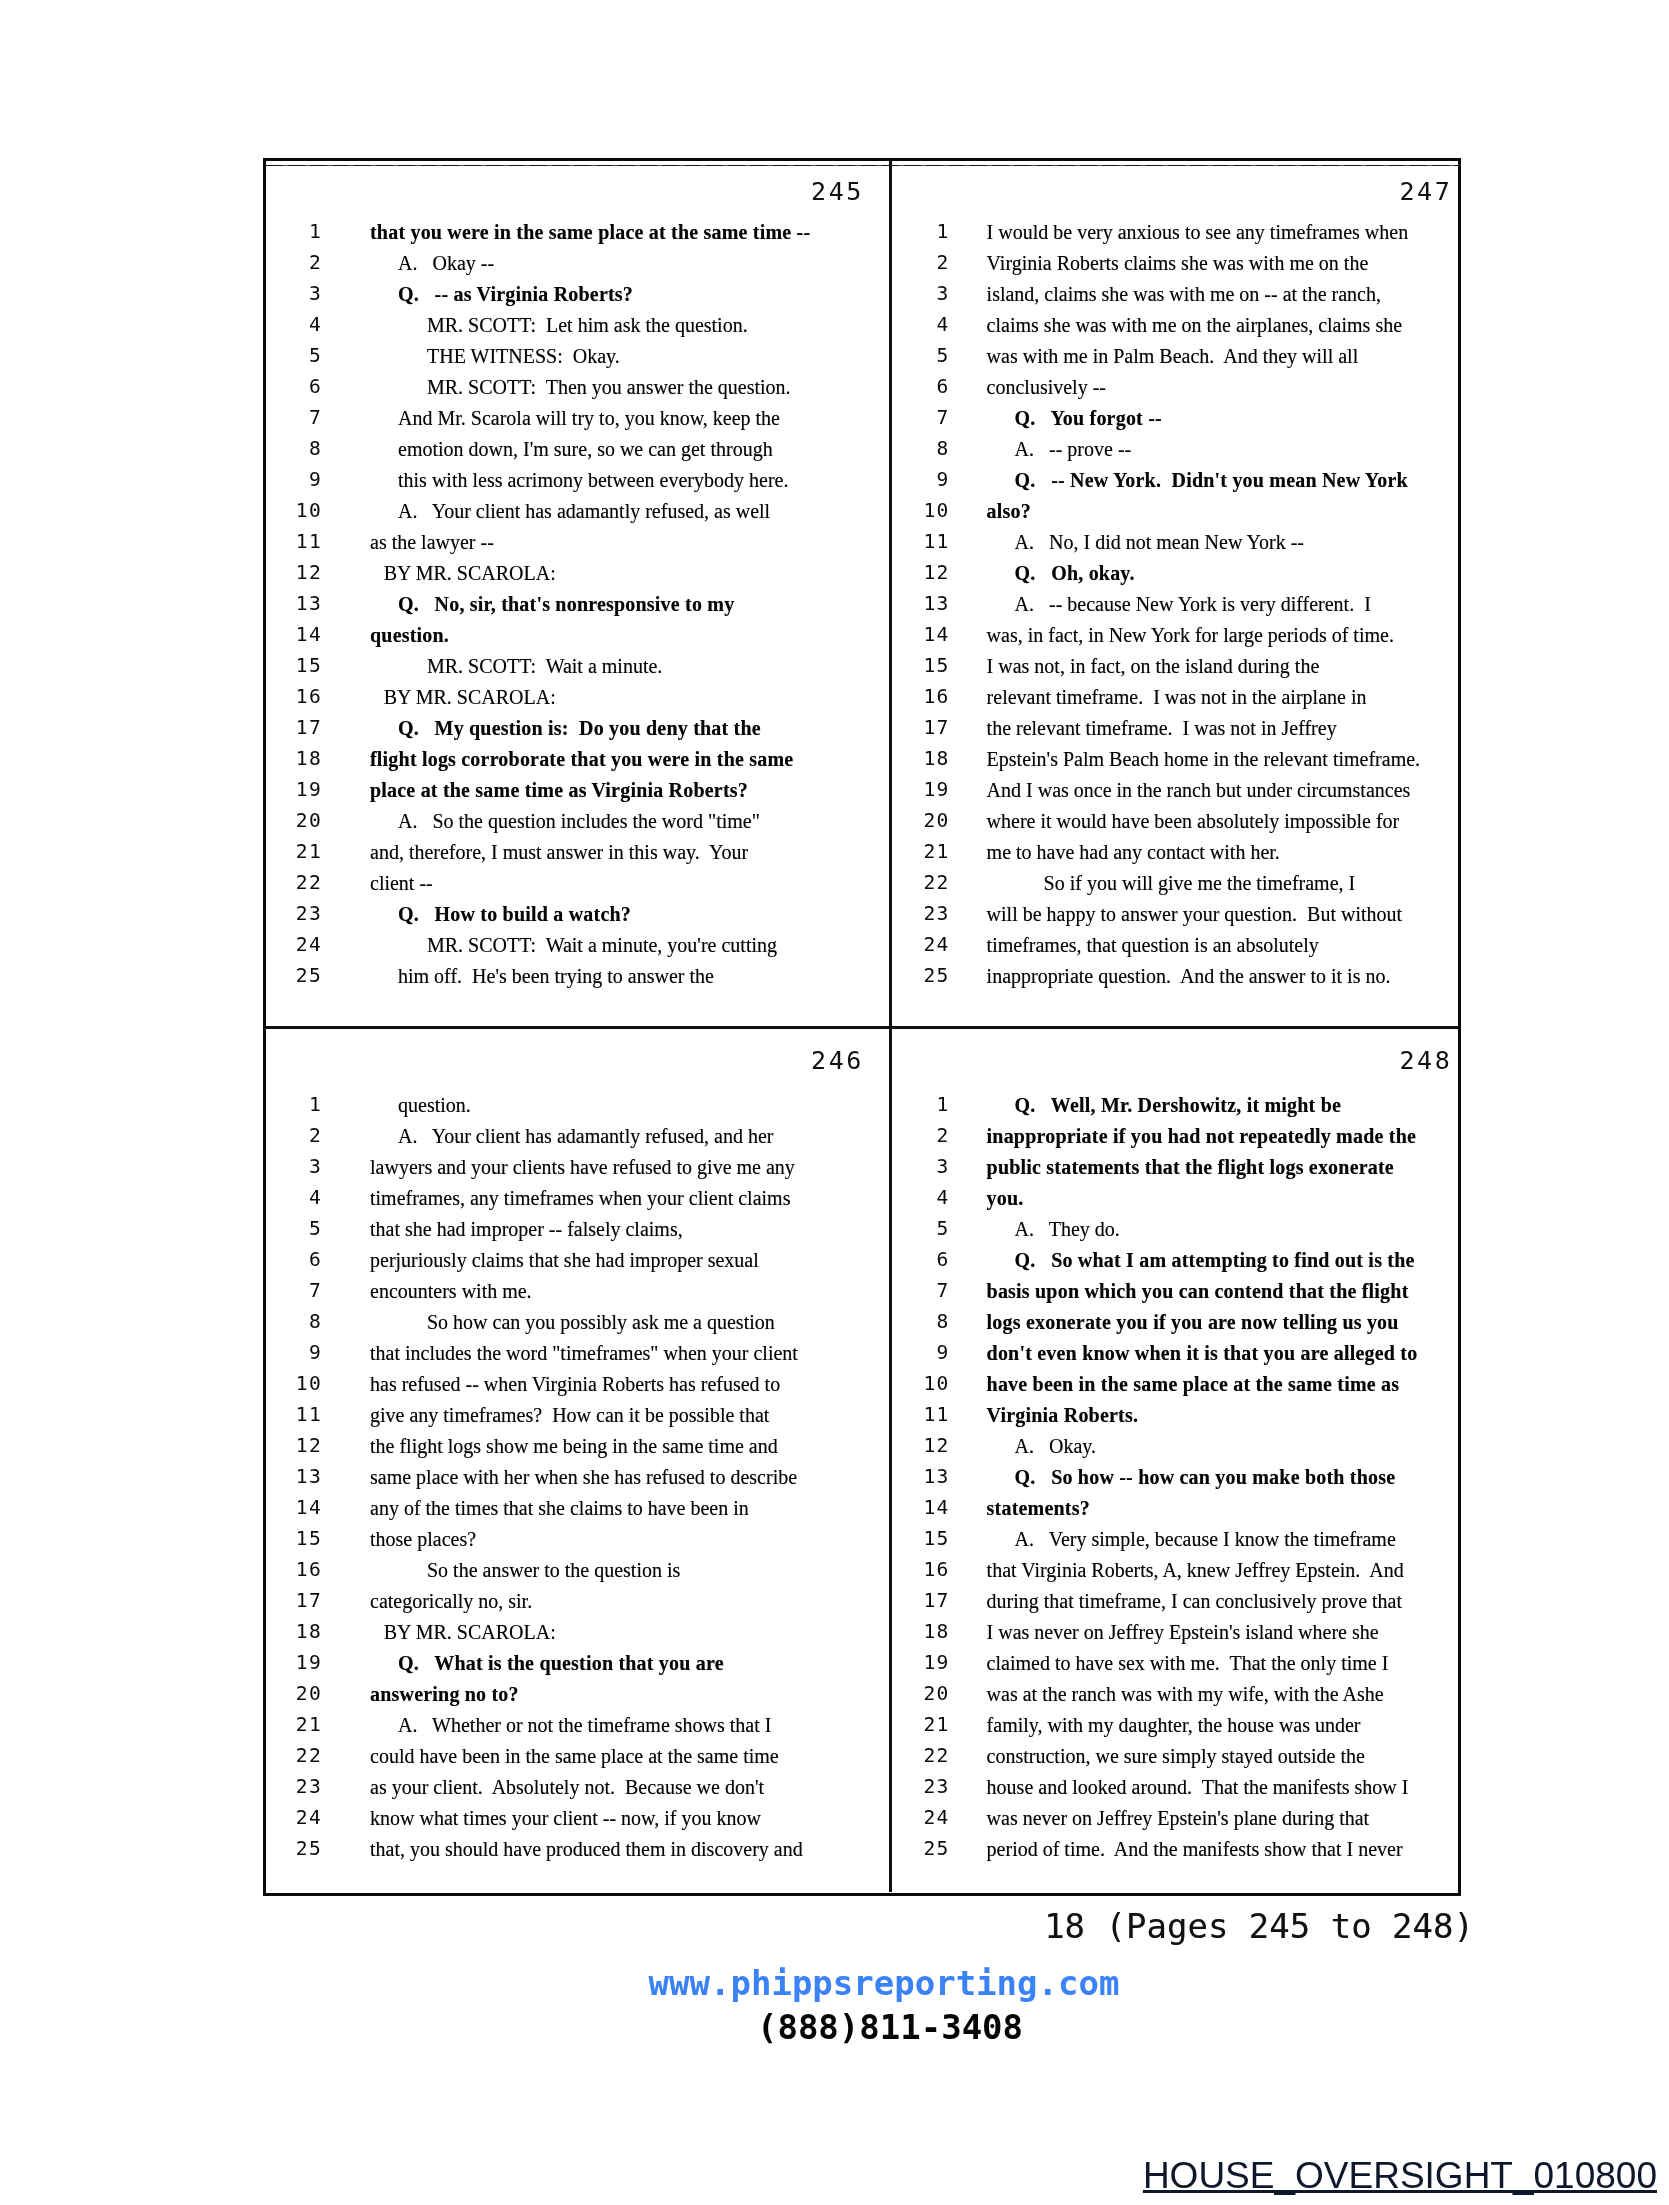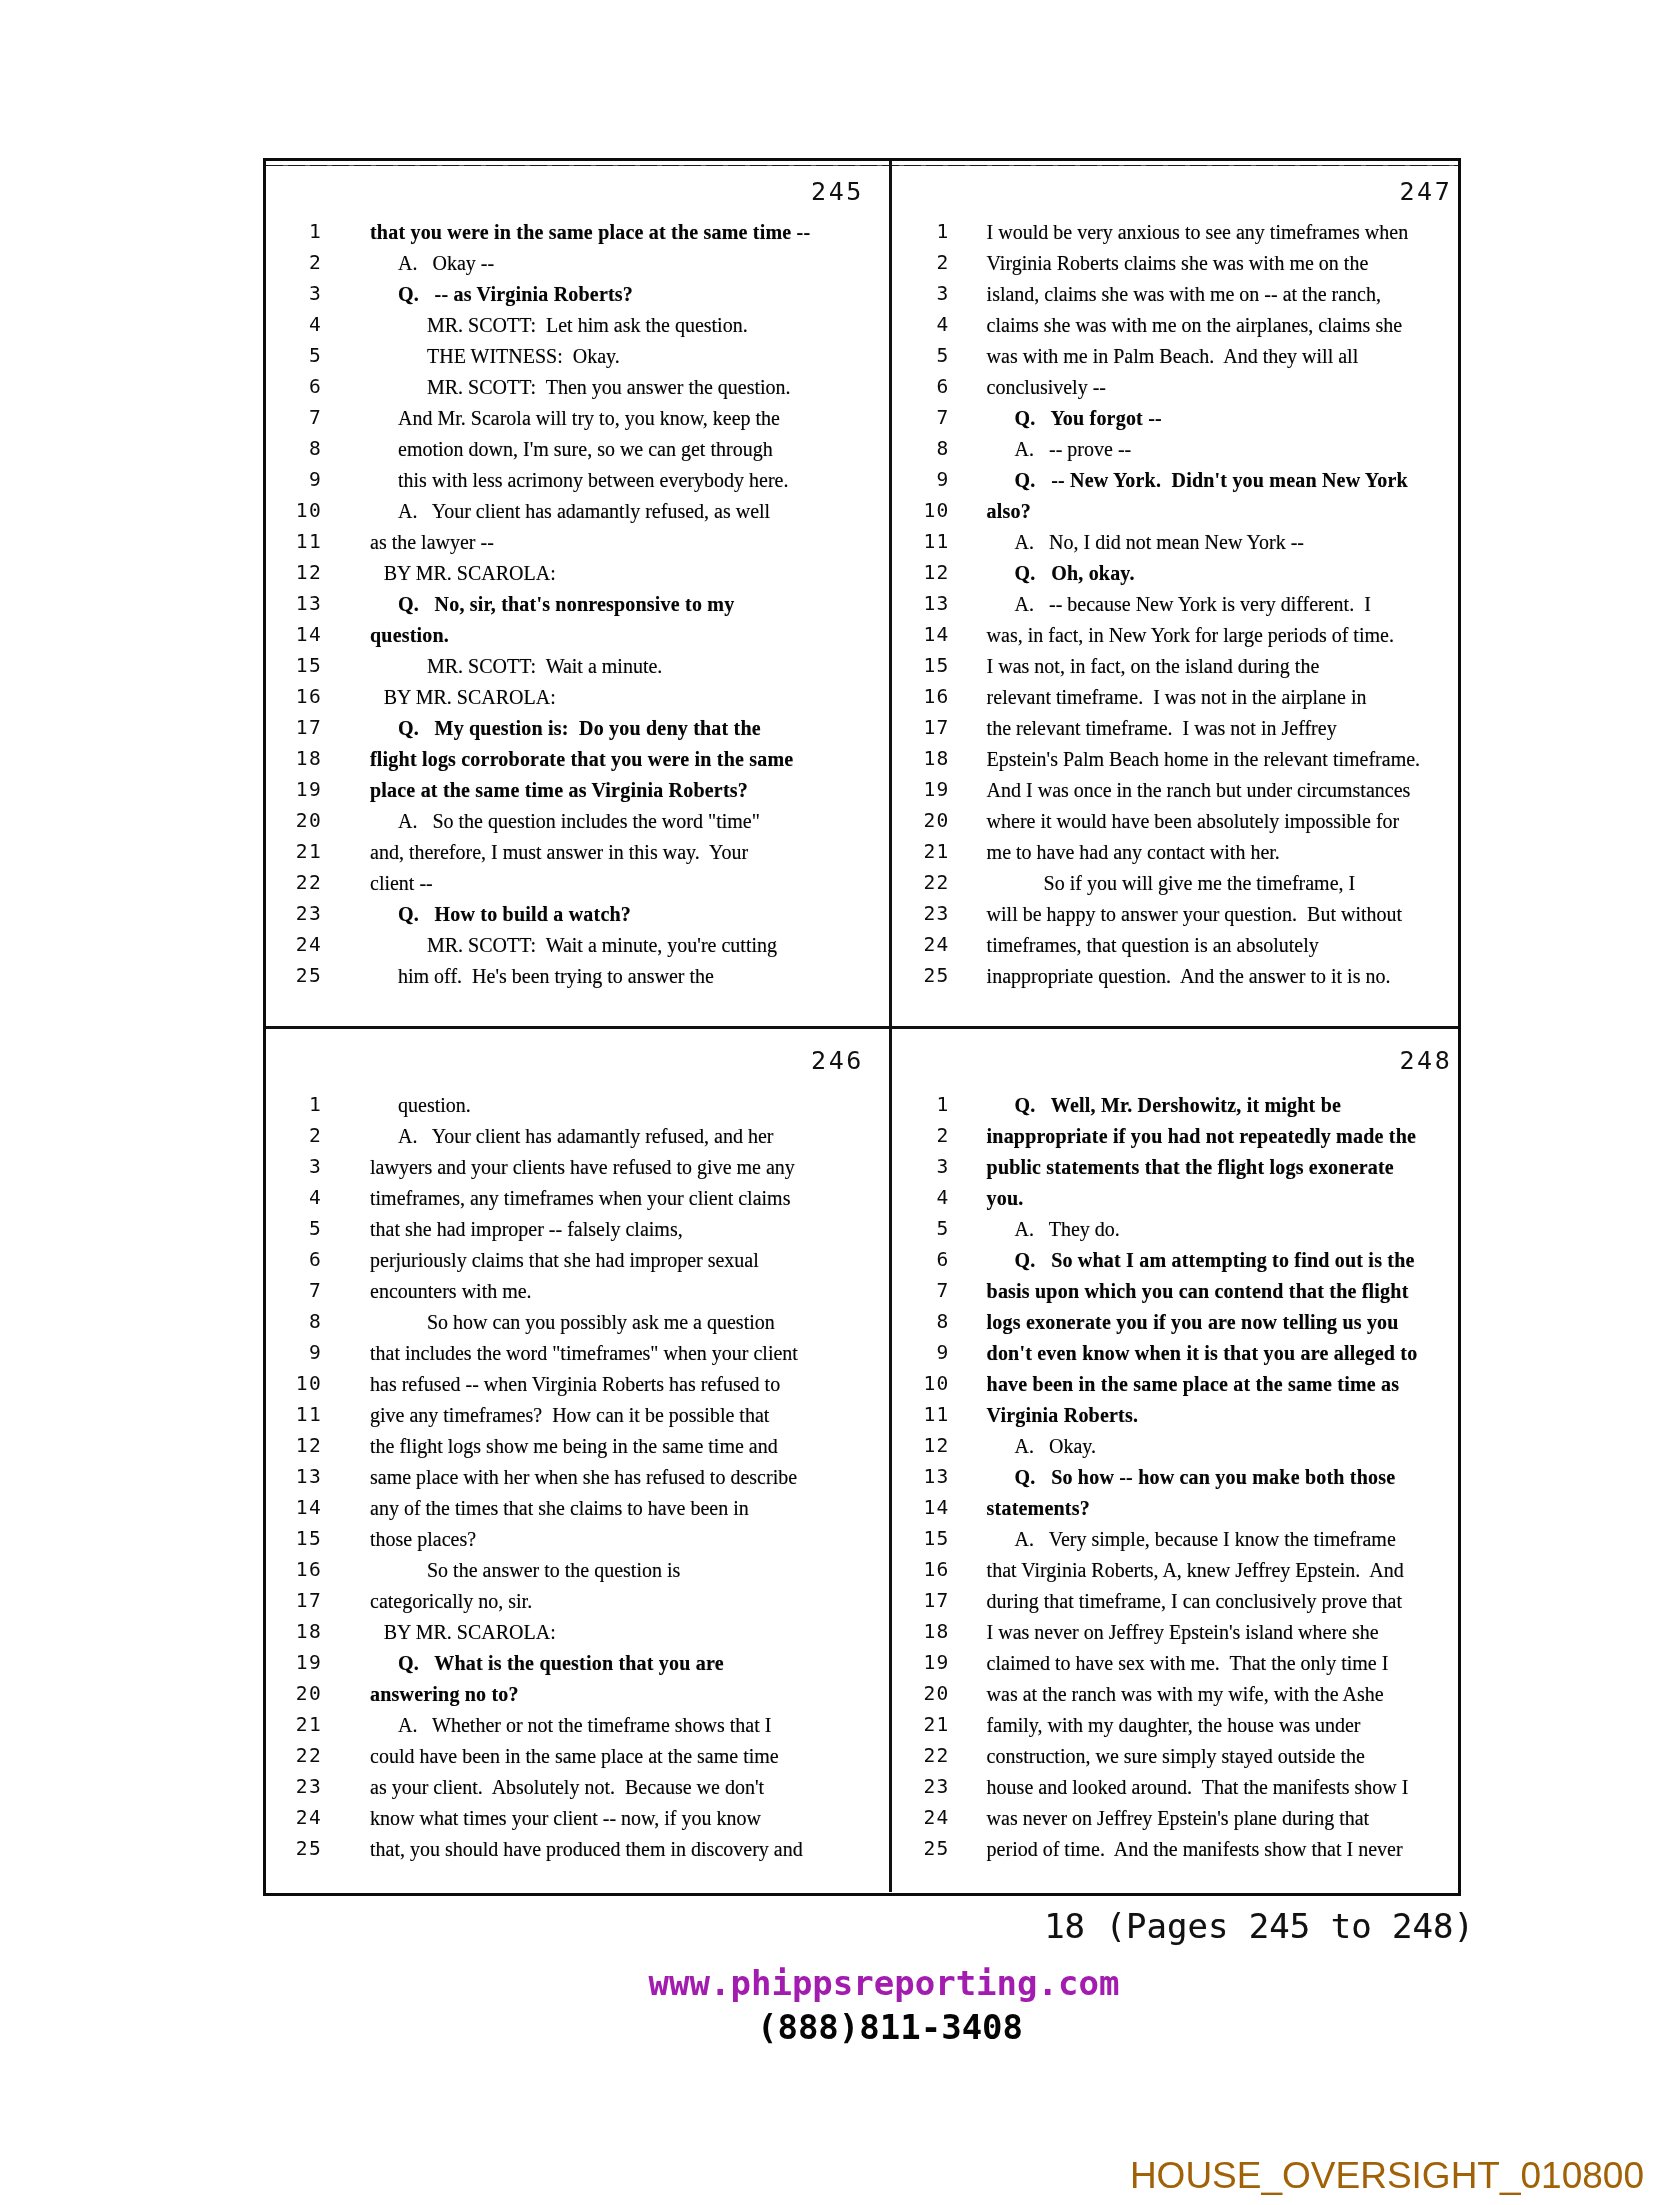--- a/index.html
+++ b/index.html
@@ -53,29 +53,29 @@
   .lt.b{font-weight:bold;letter-spacing:0.2px;text-align:center;}
 
   
   .pageinfo{
     position:absolute;top:1909px;right:195px;
     font-family:"DejaVu Sans Mono", monospace;font-size:34px;line-height:34px;color:#111;
     text-shadow:0 0 0.7px rgba(0,0,0,.4);
   }
   .site{
     position:absolute;top:1966px;left:884px;transform:translateX(-50%);
-    font-family:"DejaVu Sans Mono", monospace;font-weight:bold;font-size:34px;line-height:34px;color:#a21caf;
+    font-family:"DejaVu Sans Mono", monospace;font-weight:bold;font-size:34px;line-height:34px;color:#3b82f6;
   }
   .phone{
     position:absolute;top:2010px;left:890px;transform:translateX(-50%);
     font-family:"DejaVu Sans Mono", monospace;font-weight:bold;font-size:34px;line-height:34px;color:#050505;
   }
   .bates{
-    position:absolute;top:2157px;right:25px;
-    font-family:"Liberation Sans", sans-serif;font-size:37px;line-height:37px;color:#a16207;
+    position:absolute;top:2157px;right:12px;
+    font-family:"Liberation Sans", sans-serif;font-size:37px;line-height:37px;color:#0f172a;text-decoration:underline;
   }
 </style>
 </head>
 <body>
 
 <div class="sheet">
 
   <div class="tbox">
 
     <div class="q c1 r1" style="grid-column:1;grid-row:1;">

